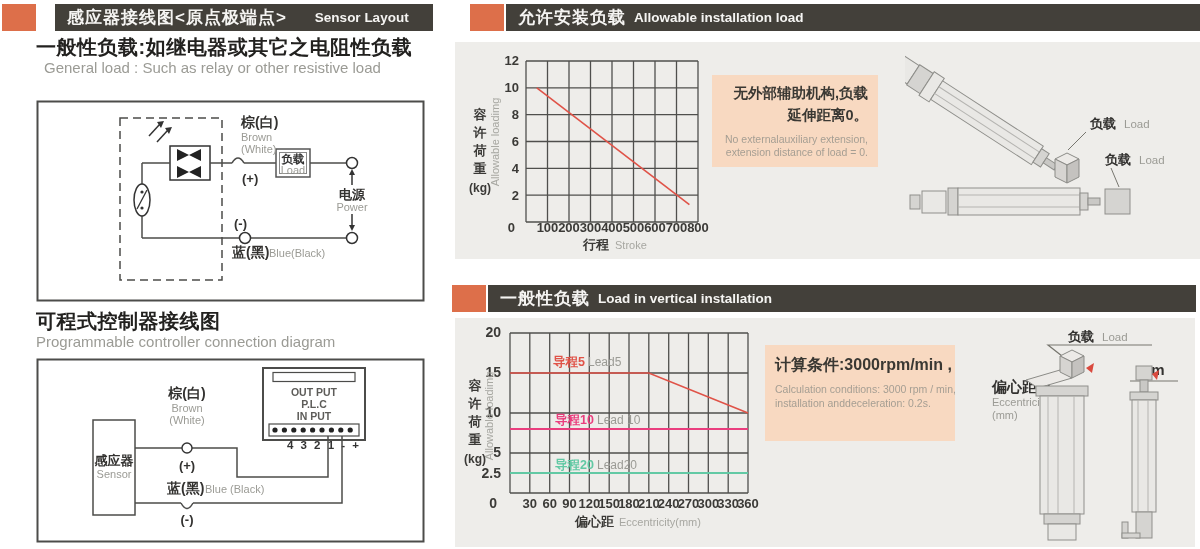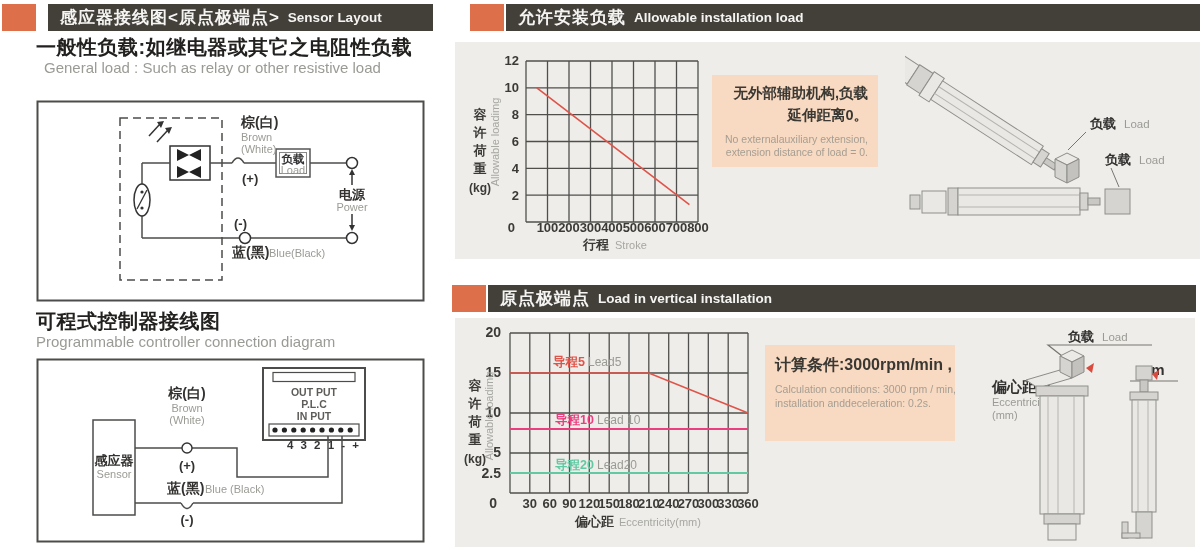--- a/index.html
+++ b/index.html
@@ -26,21 +26,21 @@
   .wire{stroke:#4c4c4a;stroke-width:1.5;fill:none;}
   .mech{fill:#e9e8e5;stroke:#8f8f8b;stroke-width:1;}
   .mech2{fill:#d5d4d1;stroke:#8f8f8b;stroke-width:1;}
 </style>
 </head>
 <body>
 
 <div class="abs" style="left:2px;top:4px;width:431px;">
   <div style="display:flex;">
     <div class="hdr-sq"></div>
-    <div class="hdr-bar" style="margin-left:12px;flex:1;">
+    <div class="hdr-bar" style="margin-left:19px;flex:1;gap:20px;">
       <span class="hdr-zh">感应器接线图&lt;原点极端点&gt;</span>
       <span class="hdr-en">Sensor Layout</span>
     </div>
   </div>
 </div>
 
 <div class="abs t-zh" style="left:36px;top:34px;">一般性负载:如继电器或其它之电阻性负载</div>
 <div class="abs t-en" style="left:36px;top:59px;margin-left:8px;">General load : Such as relay or other resistive load</div>
 
 <svg class="abs" style="left:36px;top:100px;" width="389" height="202" viewBox="0 0 389 202">
@@ -250,21 +250,21 @@
     <line x1="206" y1="121" x2="214" y2="140" stroke="#77766f" stroke-width="1"></line>
     <text x="200" y="117" class="dlbl-zh" style="font-size:13px;">负载</text>
     <text x="234" y="117" class="dlbl-gray" style="font-size:11.5px;">Load</text>
   </svg>
 </div>
 
 <div class="abs" style="left:452px;top:285px;width:744px;">
   <div style="display:flex;">
     <div class="hdr-sq"></div>
     <div class="hdr-bar" style="margin-left:2px;flex:1;">
-      <span class="hdr-zh">原点极端点</span>
+      <span class="hdr-zh">一般性负载</span>
       <span class="hdr-en">Load in vertical installation</span>
     </div>
   </div>
 </div>
 
 <div class="abs panel" style="left:455px;top:318px;width:740px;height:229px;">
 
   <svg class="abs" style="left:0;top:0;" width="740" height="229" viewBox="0 0 740 229">
     <g stroke="#4f4f4d" stroke-width="1.3">
       <line x1="55" y1="15" x2="55" y2="175"></line>

